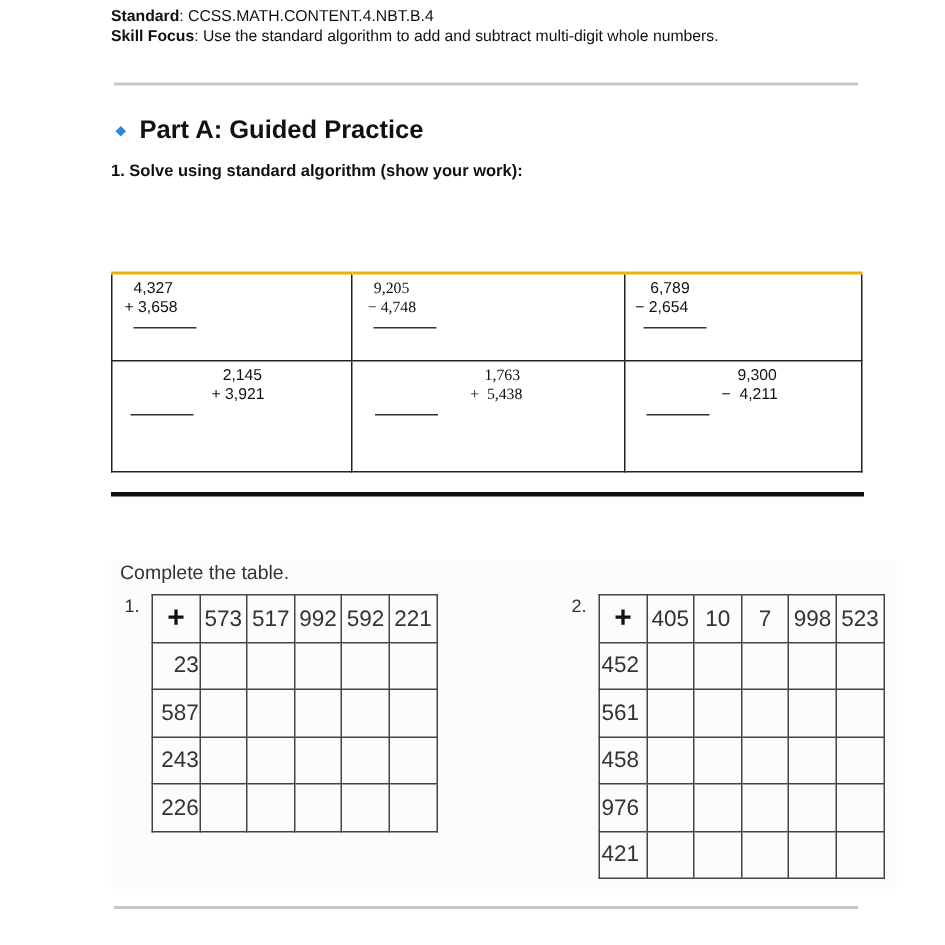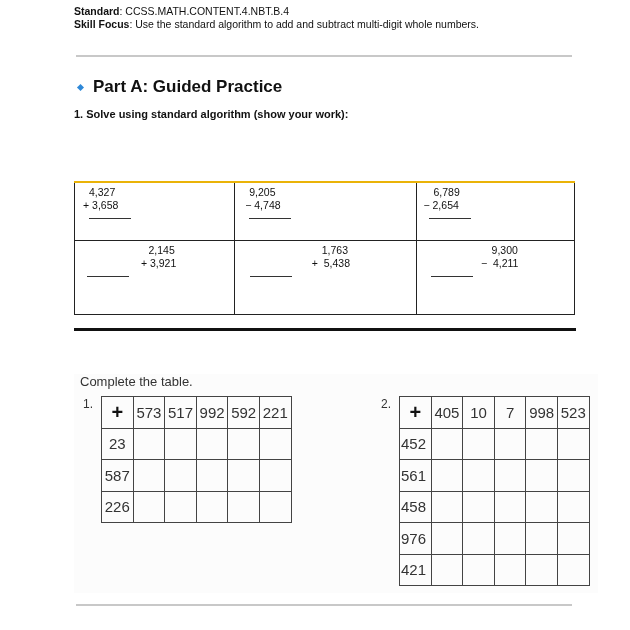--- a/index.html
+++ b/index.html
@@ -18,42 +18,42 @@
   .part-title { position: absolute; left: 78px; top: 77px; font-size: 17px; font-weight: bold; display: flex; align-items: center; }
   .bullet { display: inline-block; width: 5px; height: 5px; background: #2e88d8; transform: rotate(45deg); margin-right: 10px; }
 
   .q-title { position: absolute; left: 74px; top: 108px; font-size: 11px; font-weight: bold; }
 
   .algo-table { position: absolute; left: 74px; top: 181px; width: 501px; border-collapse: collapse; }
   .algo-table td { border: 1px solid #222; vertical-align: top; font-size: 10.5px; line-height: 13px; }
   .algo-table tr.r1 td { height: 58px; border-top: 2px solid #eab308; }
   .algo-table tr.r2 td { height: 74px; text-align: center; }
   .algo-table td.c1 { width: 170px; }
-  .algo-table td.c2 { width: 194px; }
+  .algo-table td.c2 { width: 194px; font-family: Liberation Serif, serif; }
   .algo-table td.c3 { width: 167px; }
   .prob { padding: 3px 0 0 0; }
   .num1 { display: block; }
   .num2 { display: block; }
   .blank { display: block; margin-top: 6px; width: 42px; height: 1px; background: #333; }
 
   #hr2 { position: absolute; left: 74px; top: 328px; width: 502px; height: 3px; background: #111; }
 
   .image-area { position: absolute; left: 74px; top: 374px; width: 524px; height: 219px; background: #fcfcfc; }
   .complete-label { position: absolute; left: 80px; top: 374px; font-size: 13px; color: #333; }
 
   .grid-num { position: absolute; font-size: 12px; color: #333; }
   #g1-num { left: 83px; top: 397px; }
   #g2-num { left: 381px; top: 397px; }
 
   .grid { position: absolute; border-collapse: collapse; }
   #grid1 { left: 101px; top: 396px; }
   #grid2 { left: 399px; top: 396px; }
   .grid td { border: 1px solid #444; width: 31.6px; height: 31.5px; font-size: 15px; color: #333; text-align: center; vertical-align: middle; padding: 0; }
   .grid td.corner { font-size: 20px; font-weight: bold; color: #111; }
-  .grid td.rowh { text-align: center; }
+  .grid td.rowh { text-align: right; }
   #grid2 td.rowh { text-align: left; padding-left: 1px; }
 </style>
 </head>
 <body>
 
 <div class="meta" id="meta-standard">
   <b>Standard</b><span>: CCSS.MATH.CONTENT.4.NBT.B.4</span>
 </div>
 <div class="meta" id="meta-skill">
   <b>Skill Focus</b><span>: Use the standard algorithm to add and subtract multi-digit whole numbers.</span>
@@ -145,20 +145,28 @@
   </tr>
   <tr>
     <td class="rowh">587</td>
     <td></td>
         <td></td>
         <td></td>
         <td></td>
         <td></td>
   </tr>
   <tr>
+    <td class="rowh">243</td>
+    <td></td>
+        <td></td>
+        <td></td>
+        <td></td>
+        <td></td>
+  </tr>
+  <tr>
     <td class="rowh">226</td>
     <td></td>
         <td></td>
         <td></td>
         <td></td>
         <td></td>
   </tr>
 </tbody>
   </table>
 

